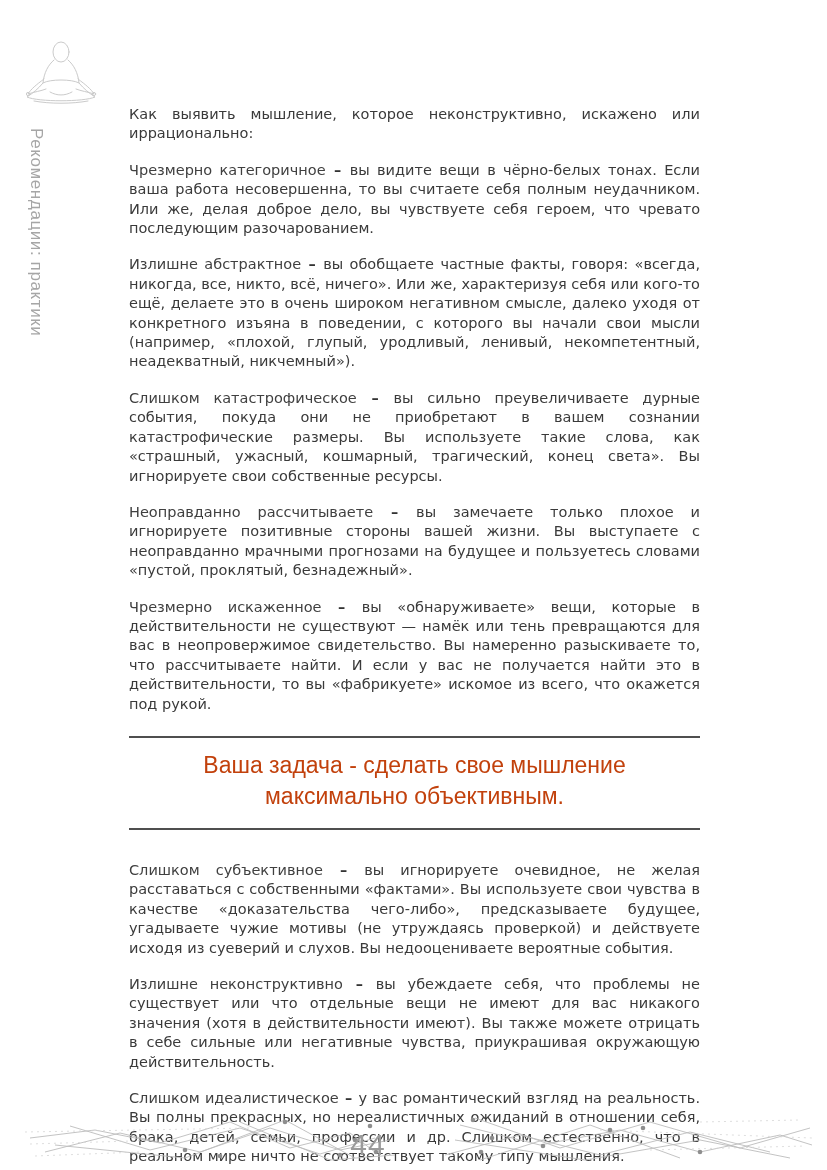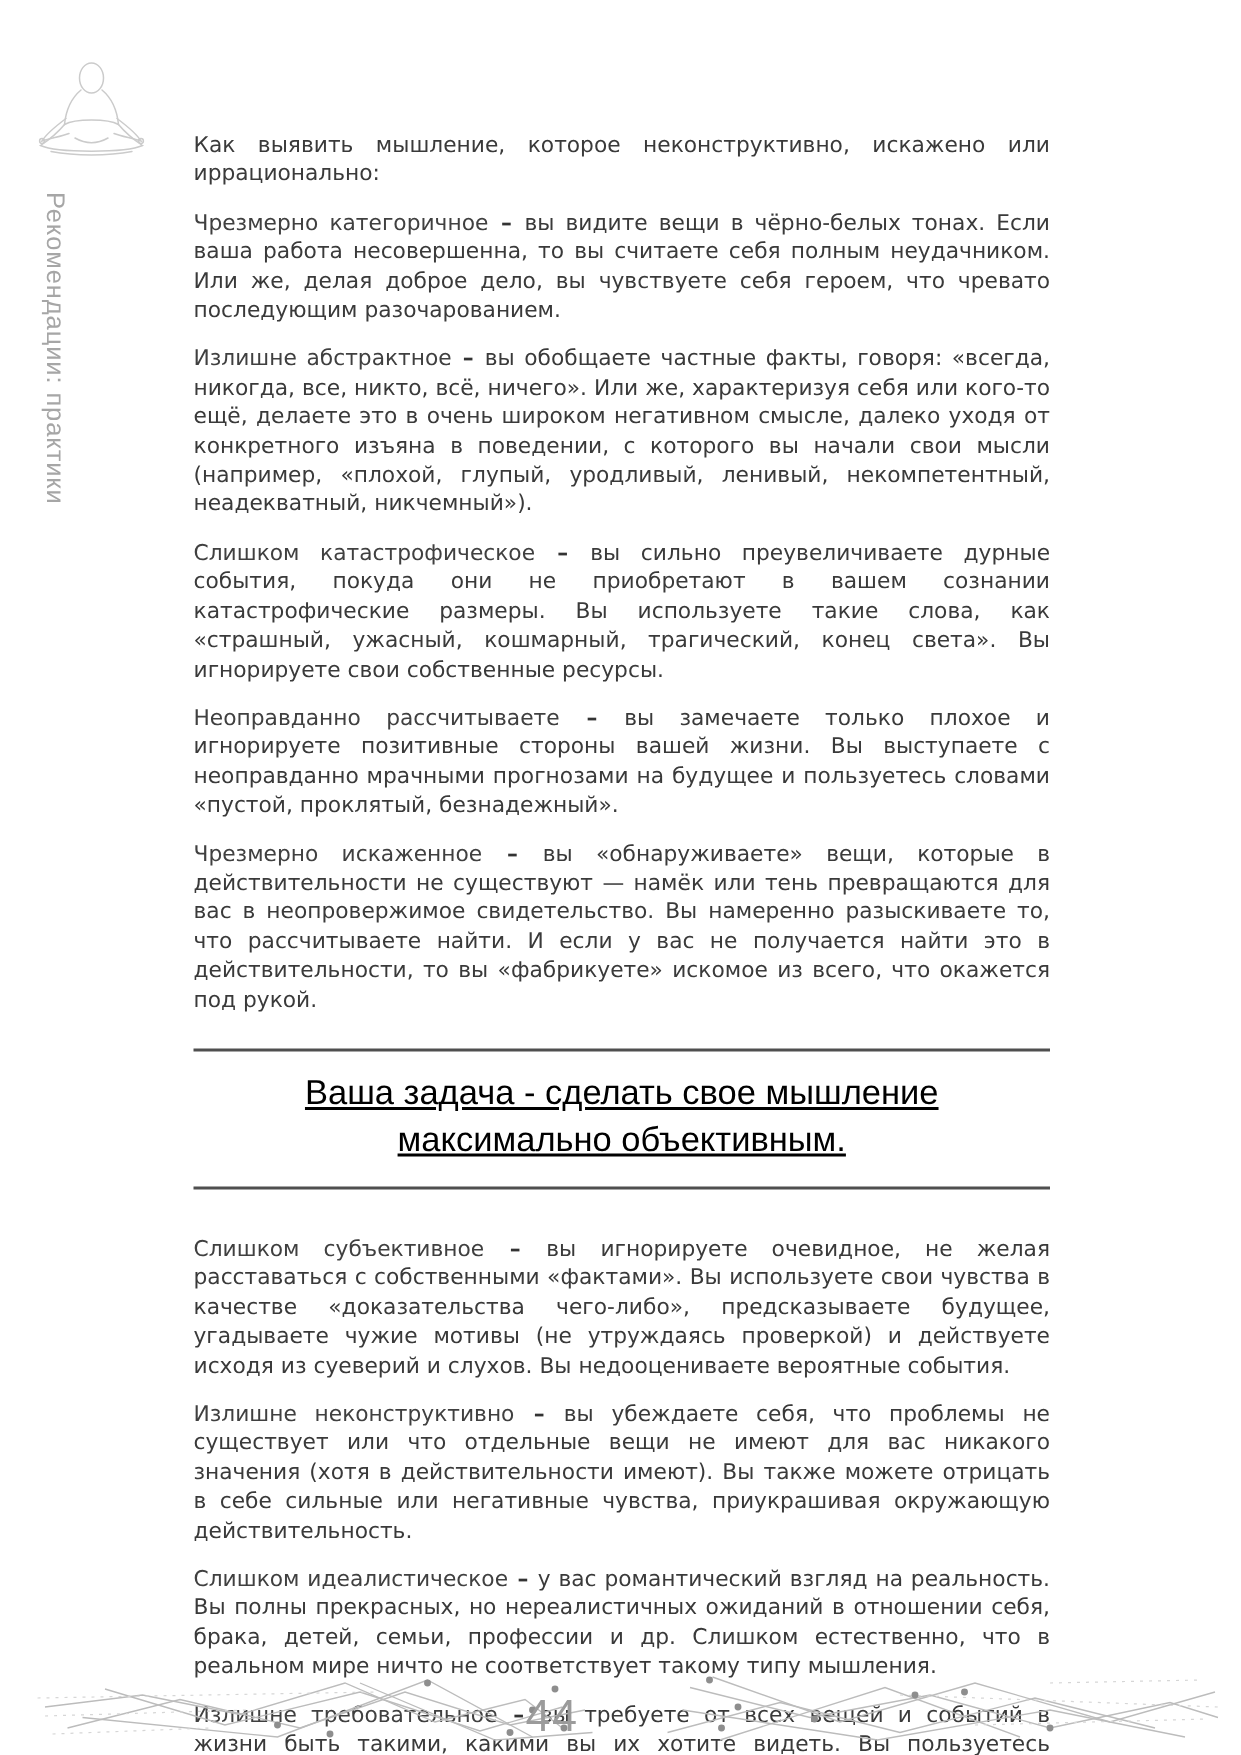--- a/index.html
+++ b/index.html
@@ -23,37 +23,36 @@
     color:#a6a6a6;
     white-space:nowrap;
   }
   
   .content{
     position:absolute;left:129px;top:88px;width:571px;
     font-size:14.5px;line-height:19.4px;
     color:#3a3a3a;
     text-align:justify;
   }
-  .para{margin:0 0 13px 0;}
+  .para{margin:17px 0 13px 0;}
   .term{color:#404040;}
   .dash{font-weight:bold;color:#333;padding:0 1px;}
   .divider{
     border:none;height:0;
     border-top:2.5px solid #4f4f4f;
     margin:22px 0 12px 0;
   }
   .divider.after-quote{margin:16px 0 31px 0;}
   .quote{
     font-family:"Liberation Sans",sans-serif;
     font-size:23px;line-height:31px;
-    color:#000000;
+    color:#c2410c;
     text-align:center;
     margin:0 auto;
     max-width:480px;
-    text-decoration:underline;
   }
   
   .footer-deco{
     position:absolute;left:0;bottom:0;width:827px;height:70px;
   }
   .page-number{
     position:absolute;left:0;bottom:8px;width:736px;
     text-align:center;
     font-family:"Liberation Sans",sans-serif;
     font-size:30px;

